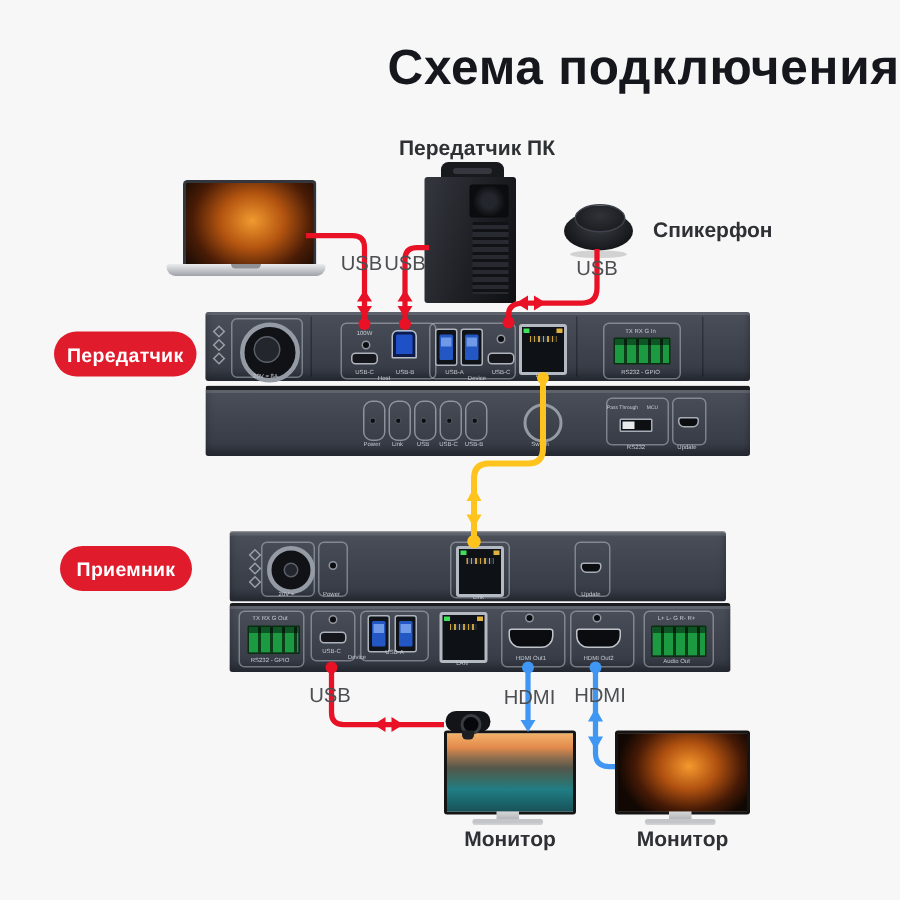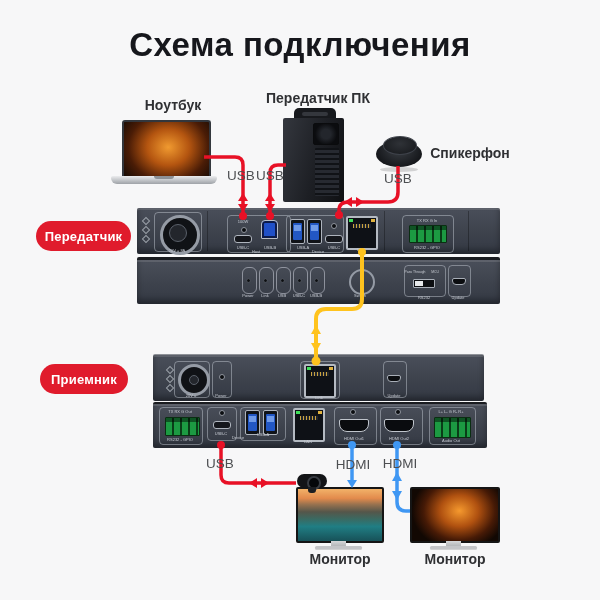--- a/index.html
+++ b/index.html
@@ -1,20 +1,20 @@
 <!DOCTYPE html>
 <html><head>
 <meta charset="utf-8">
 <style>
   html,body{margin:0;padding:0;}
   .stage{position:relative;width:600px;height:600px;background:#f7f7f8;overflow:hidden;
          font-family:"Liberation Sans","DejaVu Sans",sans-serif;}
   .abs{position:absolute;}
   
-  .title{left:0;top:26px;width:600px;text-align:center;font-size:33px;font-weight:800;
+  .title{left:0;top:26px;width:600px;text-align:right;font-size:33px;font-weight:800;
          color:#16171c;letter-spacing:.5px;}
   .dev-label{font-size:14px;font-weight:700;color:#2f3033;text-align:center;}
   .cable-label{font-size:13.5px;font-weight:500;color:#4d4f52;text-align:center;}
   .badge{background:#e01b2c;color:#fff;font-size:13px;font-weight:700;border-radius:16px;
          display:flex;align-items:center;justify-content:center;letter-spacing:.2px;}
   
   .panel{background:linear-gradient(180deg,#4a4f5a 0%,#3d424c 55%,#343944 100%);
          border-radius:2px;box-shadow:inset 0 2px 0 rgba(255,255,255,.12), inset 0 -4px 6px rgba(0,0,0,.35);}
   .panel-top-bevel{border-top:1px solid rgba(255,255,255,.45);}
   .sep{position:absolute;top:3px;bottom:3px;width:1px;background:rgba(0,0,0,.30);}
@@ -66,23 +66,22 @@
   .webcam .lens{position:absolute;left:10px;top:2px;width:10px;height:10px;border-radius:50%;background:#05070a;border:2px solid #383c43;}
   .webcam .foot{position:absolute;left:11px;top:13px;width:8px;height:6px;background:#1c1e22;border-radius:0 0 3px 3px;}
 </style>
 </head>
 <body>
 
 <div class="stage">
 
   <div class="abs title">Схема подключения</div>
 
-  <div class="abs dev-label" style="left:113px;top:97px;width:120px;">Ноутбук</div>
   <div class="abs dev-label" style="left:238px;top:90px;width:160px;">Передатчик ПК</div>
-  <div class="abs dev-label" style="left:425px;top:145px;width:90px;text-align:center;">Спикерфон</div>
+  <div class="abs dev-label" style="left:425px;top:145px;width:90px;text-align:right;">Спикерфон</div>
 
   <div class="abs laptop-screen"></div>
   <div class="abs laptop-base"></div>
 
   <div class="abs pc-handle"></div>
   <div class="abs pc-body">
     <div class="pc-fan"></div>
     <div class="pc-vents"></div>
   </div>
 

